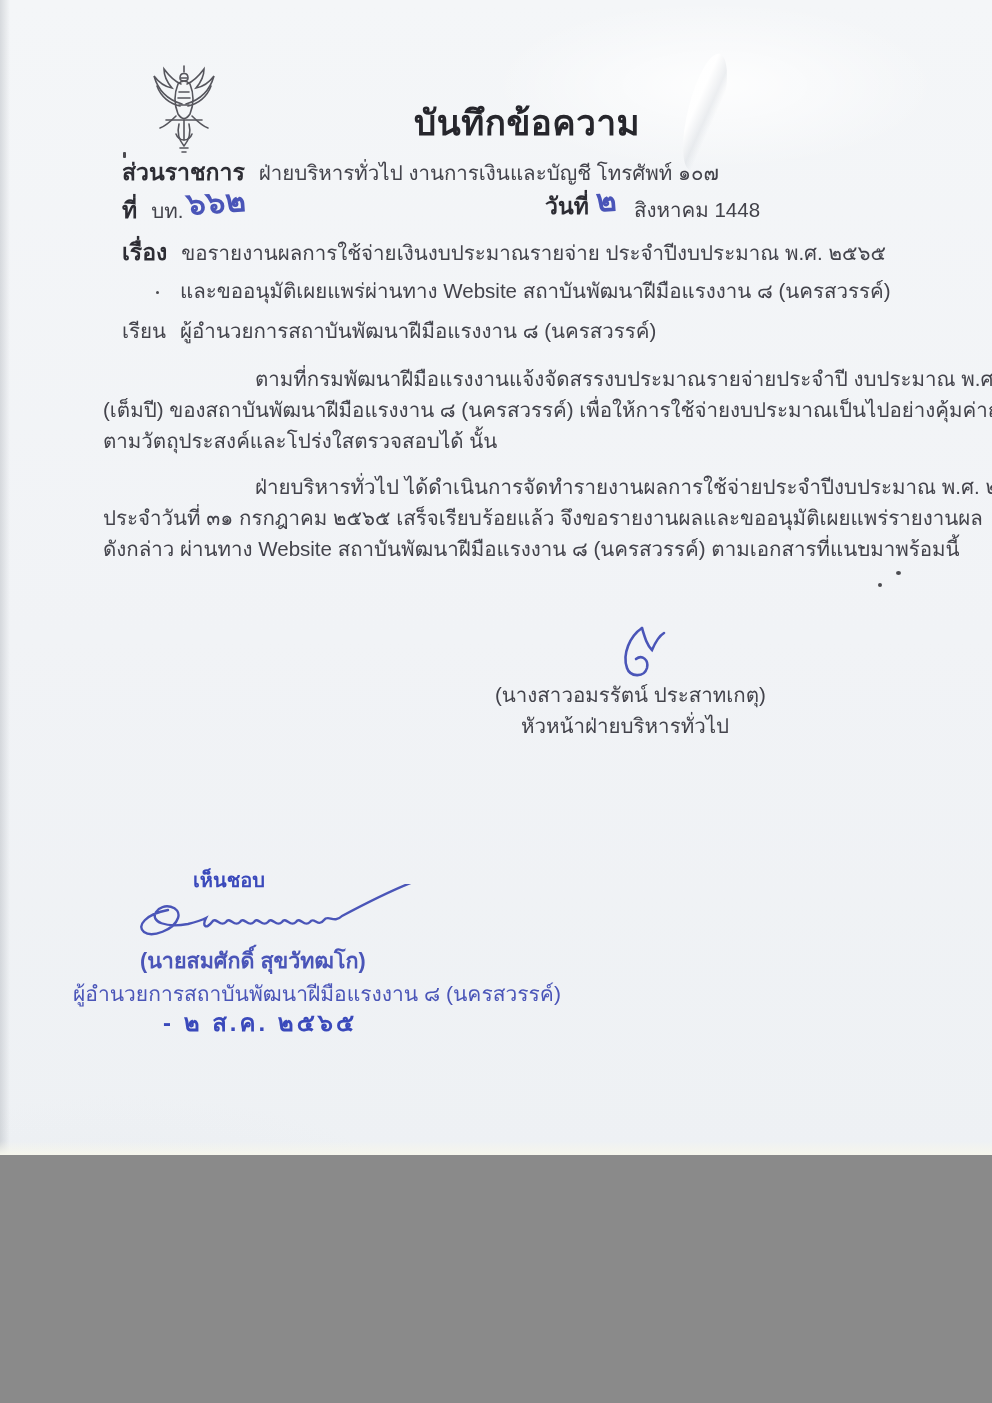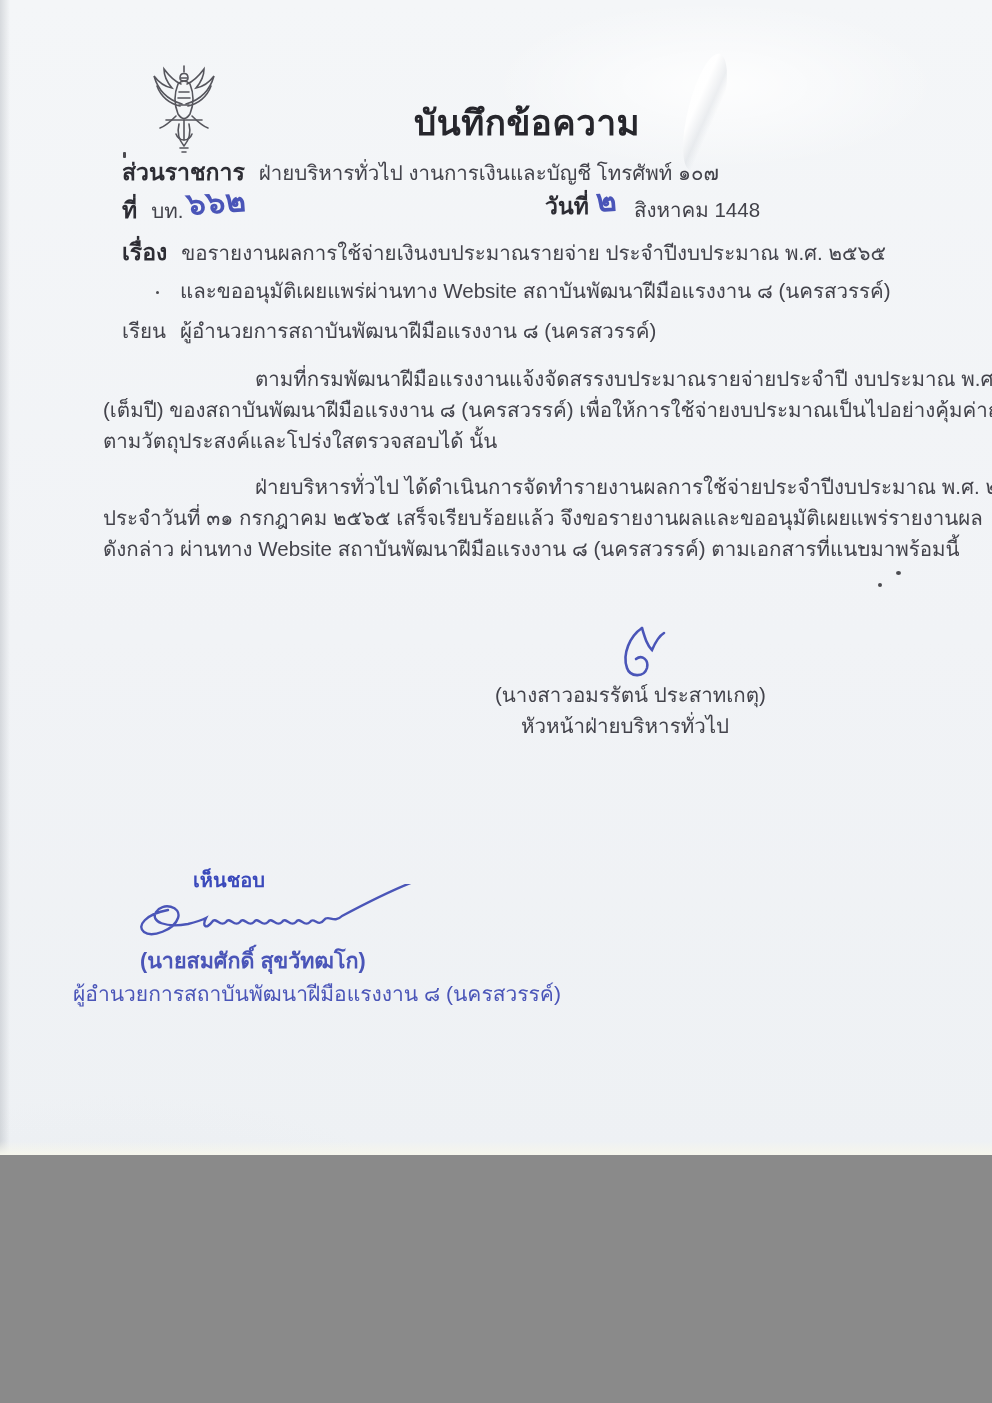--- a/index.html
+++ b/index.html
@@ -117,20 +117,21 @@
       <path d="M36,26 C14,30 4,42 12,48 C20,54 42,46 46,34 C50,22 30,18 24,28 C18,38 34,44 56,40
                C64,38 70,36 74,34
                C70,42 74,46 80,38 C84,32 88,44 94,38 C98,32 102,44 108,38 C112,32 116,44 122,38
                C126,32 130,44 136,38 C140,32 144,44 150,38 C154,32 158,44 164,38 C168,32 172,44 178,38
                C182,32 186,44 192,36 C196,30 202,40 210,32 C240,16 268,2 292,-6"></path>
     </g>
   </svg>
 
   <div class="line blue" style="left:140px;top:948px;font-size:21.5px;font-weight:bold;">(นายสมศักดิ์  สุขวัทฒโก)</div>
   <div class="line blue" style="left:73px;top:981px;font-size:21px;">ผู้อำนวยการสถาบันพัฒนาฝีมือแรงงาน ๘ (นครสวรรค์)</div>
+  <div class="line stamp" style="left:163px;top:1008px;font-size:24px;letter-spacing:3px;">- ๒ ส.ค.  ๒๕๖๕</div>
 
   <div class="speck" style="left:861px;top:546px;width:4px;height:3px;"></div>
   <div class="speck" style="left:896px;top:571px;width:5px;height:4px;"></div>
   <div class="speck" style="left:878px;top:583px;width:4px;height:4px;"></div>
   <div class="speck" style="left:123px;top:152px;width:3px;height:6px;border-radius:1px;"></div>
   <div class="speck" style="left:156px;top:291px;width:3px;height:3px;"></div>
 
 </div>
 
 </body></html>

